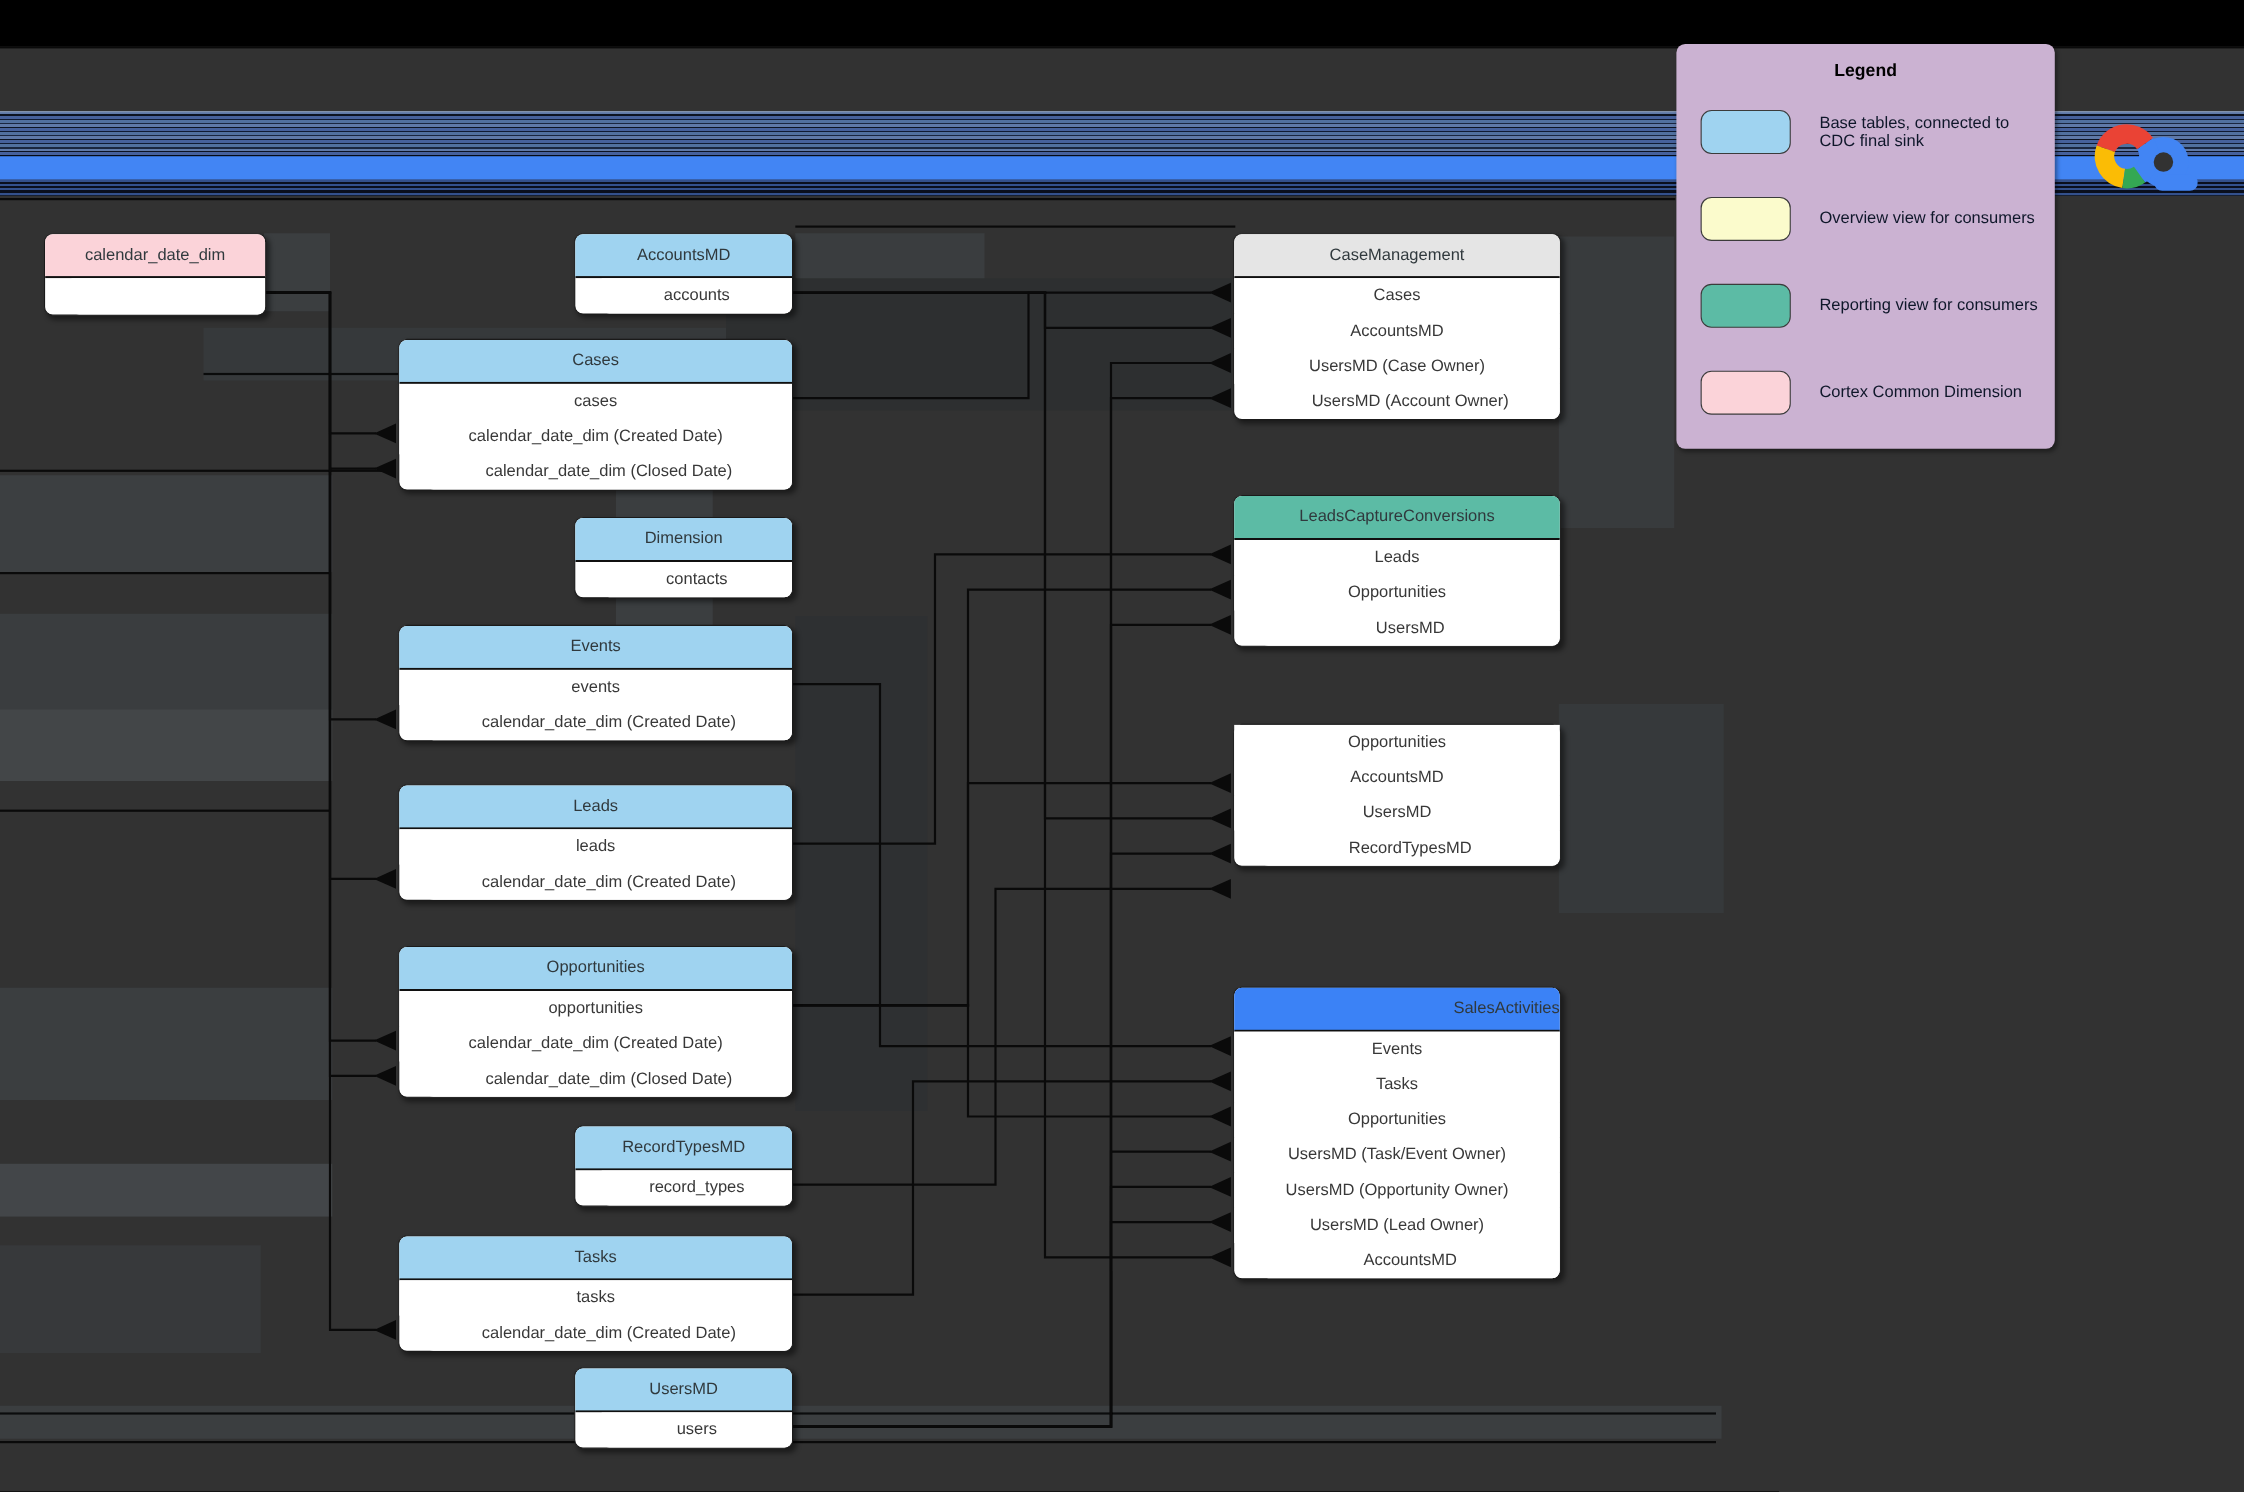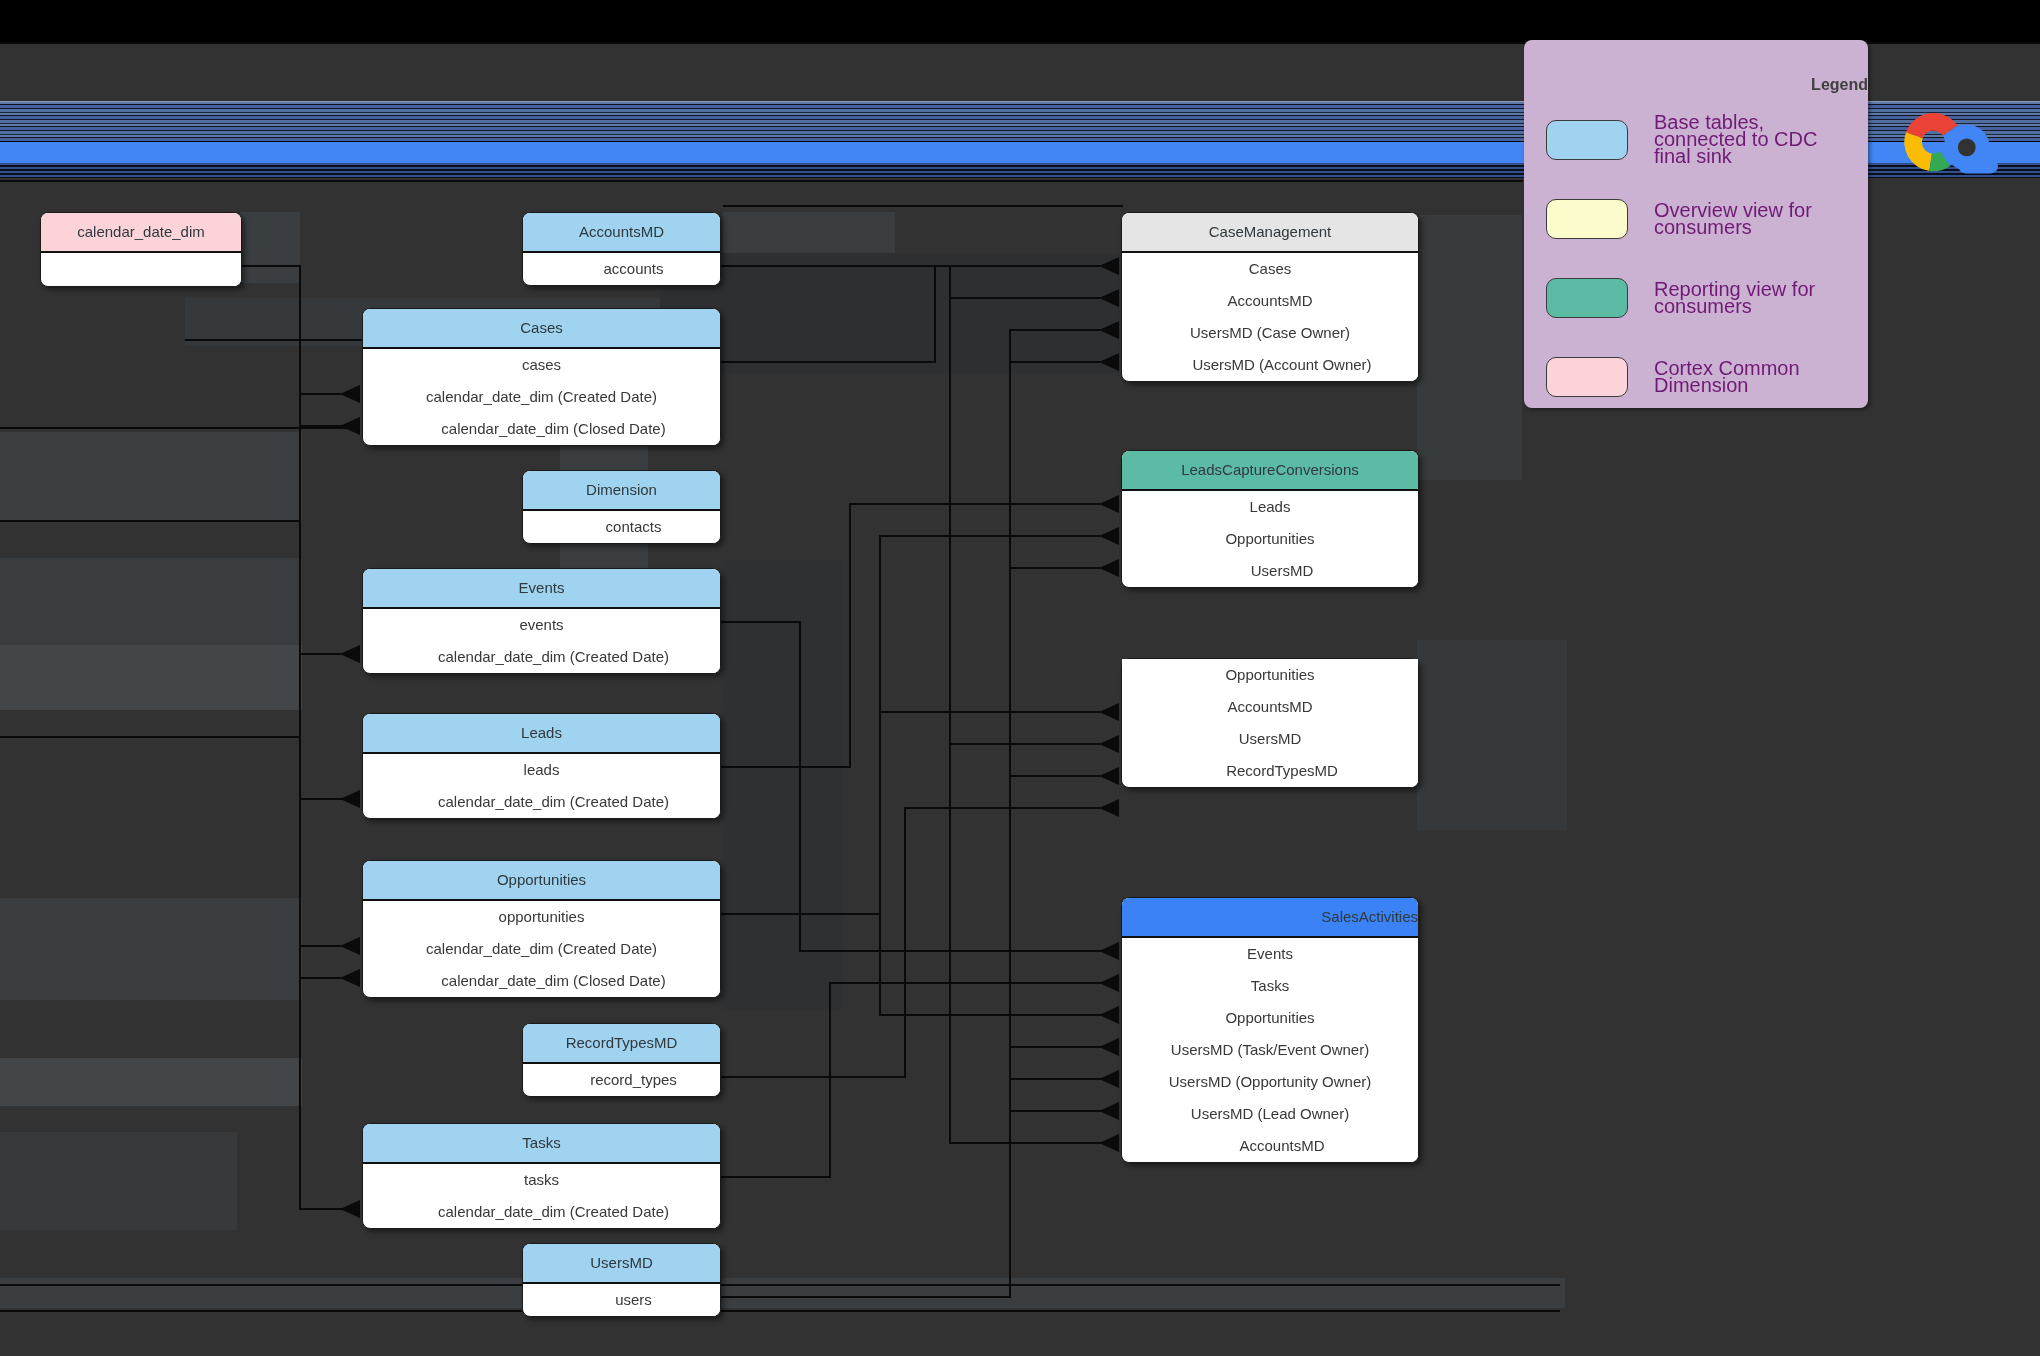--- a/index.html
+++ b/index.html
@@ -26,26 +26,26 @@
         box-shadow:3px 3px 5px rgba(0,0,0,0.45);}
   .node-header{height:38px;line-height:38px;text-align:center;font-size:15px;color:#30393d;
         border-bottom:2px solid #101010;border-radius:7px 7px 0 0;}
   .node-row{height:32px;line-height:32px;text-align:center;font-size:15px;color:#383838;
         background:#fff;}
   .node-row:last-child{border-radius:0 0 7px 7px;margin-left:24px;}
   .node-row.empty{height:33px;}
   
   .legend{left:1524px;top:40px;width:344px;height:368px;background:#CBB2D2;
           border-radius:8px;box-shadow:2px 2px 4px rgba(0,0,0,0.4);}
-  .legend-title{text-align:right;font-size:16px;font-weight:bold;color:#404040;
-          padding-top:36px;padding-bottom:6px;}
+  .legend-title{text-align:center;font-size:16px;font-weight:bold;color:#000000;
+          padding-top:16px;padding-bottom:6px;}
   .legend-row{display:flex;align-items:center;height:79px;padding-left:22px;}
   .legend-swatch{width:80px;height:38px;border:1.5px solid #3b3b3b;border-radius:10px;
           flex:0 0 auto;}
-  .legend-label{margin-left:26px;width:205px;font-size:20px;line-height:17px;color:#701a75;}
+  .legend-label{margin-left:26px;width:205px;font-size:15px;line-height:17px;color:#0f172a;}
   svg.edges{position:absolute;left:0;top:0;}
   .logo{left:1898px;top:94px;width:100px;height:88px;}
 </style>
 </head>
 <body>
 
 <div class="stage">
 
   <div>
     <div class="ghost" style="left:240px;top:212px;width:60px;height:71px;background:#3b3e40"></div>

